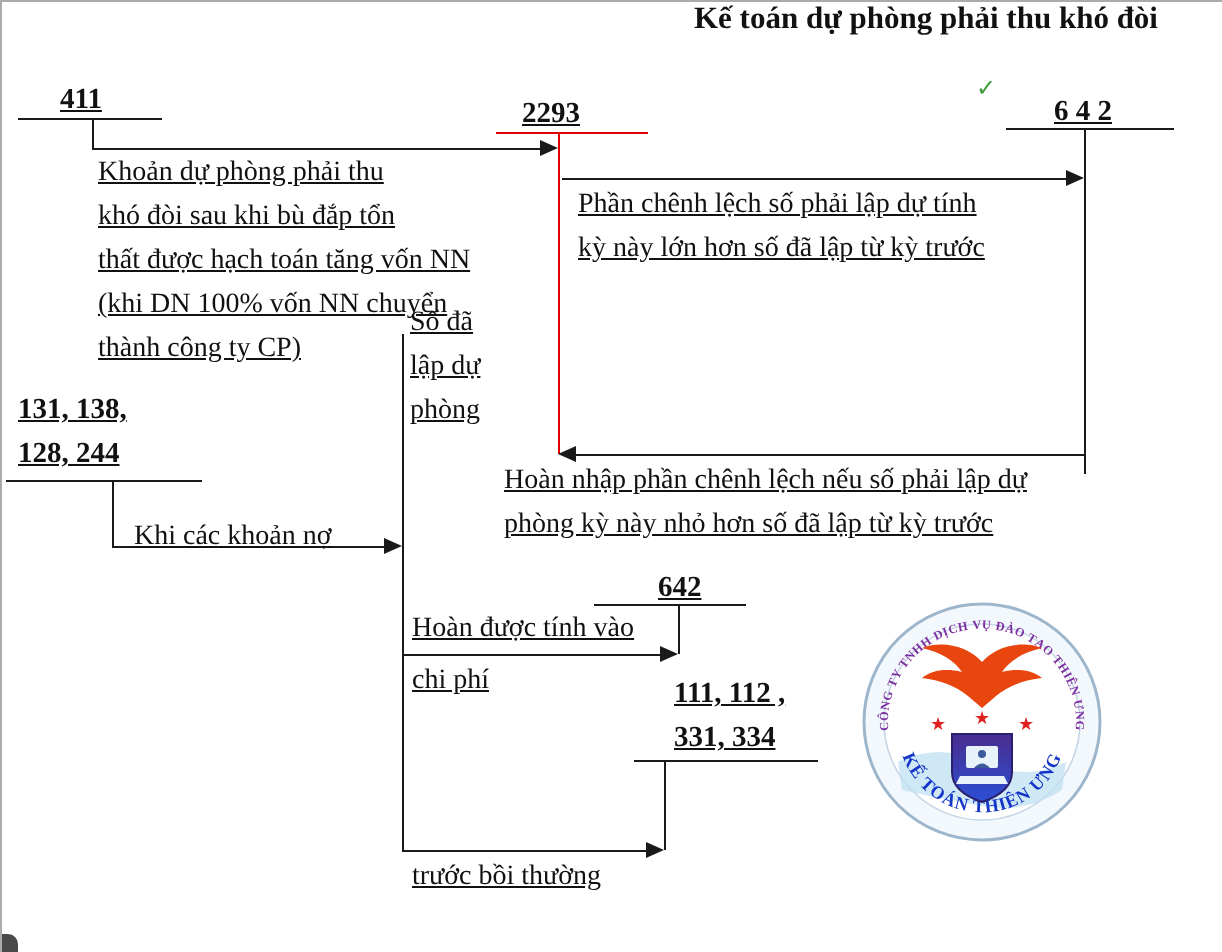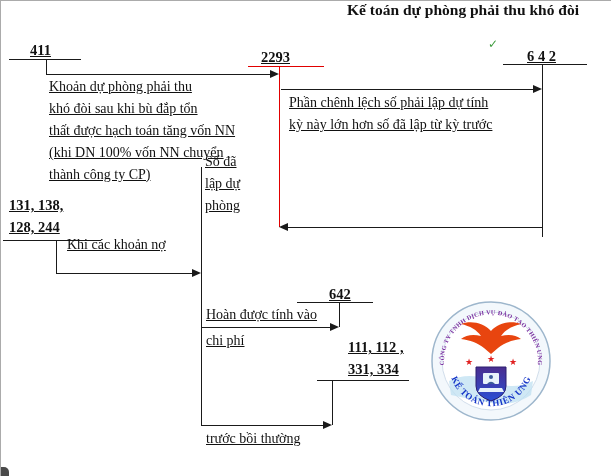--- a/index.html
+++ b/index.html
@@ -45,45 +45,47 @@
   <div class="hline" style="left:502px;top:63px;width:84px;"></div>
   <div class="vline" style="left:541px;top:64px;height:172px;"></div>
 
   <div class="hline" style="left:280px;top:88px;width:252px;"></div>
   <div class="arr-r" style="left:532px;top:84px;"></div>
   <div class="txt" style="left:288px;top:91px;width:256px;">Phần chênh lệch số phải lập dự tính
 kỳ này lớn hơn số đã lập từ kỳ trước</div>
 
   <div class="hline" style="left:287px;top:226px;width:254px;"></div>
   <div class="arr-l" style="left:278px;top:222px;"></div>
+  <div class="txt" style="left:251px;top:229px;width:292px;">Hoàn nhập phần chênh lệch nếu số phải lập dự
+phòng kỳ này nhỏ hơn số đã lập từ kỳ trước</div>
 
   <div class="vline" style="left:200px;top:166px;height:259px;"></div>
   <div class="txt" style="left:204px;top:150px;">Số đã
 lập dự
 phòng</div>
 
   <div class="txt acct" style="left:8px;top:193px;">131, 138,
 128, 244</div>
   <div class="hline" style="left:2px;top:239px;width:98px;"></div>
 
   <div class="vline" style="left:55px;top:239px;height:33px;"></div>
   <div class="hline" style="left:55px;top:272px;width:136px;"></div>
   <div class="arr-r" style="left:191px;top:268px;"></div>
-  <div class="txt" style="left:66px;top:233px;">Khi các khoản nợ</div>
+  <div class="txt" style="left:66px;top:257px;">Khi các khoản nợ</div>
 
   <div class="txt acct" style="left:328px;top:282px;">642</div>
   <div class="hline" style="left:296px;top:301px;width:76px;"></div>
   <div class="vline" style="left:338px;top:301px;height:25px;"></div>
 
   <div class="hline" style="left:201px;top:326px;width:128px;"></div>
   <div class="arr-r" style="left:329px;top:322px;"></div>
   <div class="txt" style="left:205px;top:303px;">Hoàn được tính vào</div>
   <div class="txt" style="left:205px;top:329px;">chi phí</div>
 
-  <div class="txt acct" style="left:336px;top:335px;margin-left:11px;">111, 112 ,
+  <div class="txt acct" style="left:336px;top:335px;">111, 112 ,
 331, 334</div>
   <div class="hline" style="left:316px;top:379px;width:92px;"></div>
   <div class="vline" style="left:331px;top:379px;height:45px;"></div>
 
   <div class="hline" style="left:201px;top:424px;width:121px;"></div>
   <div class="arr-r" style="left:322px;top:420px;"></div>
   <div class="txt" style="left:205px;top:427px;">trước bồi thường</div>
 
   <svg class="logo" viewBox="0 0 124 124">
     <defs>

